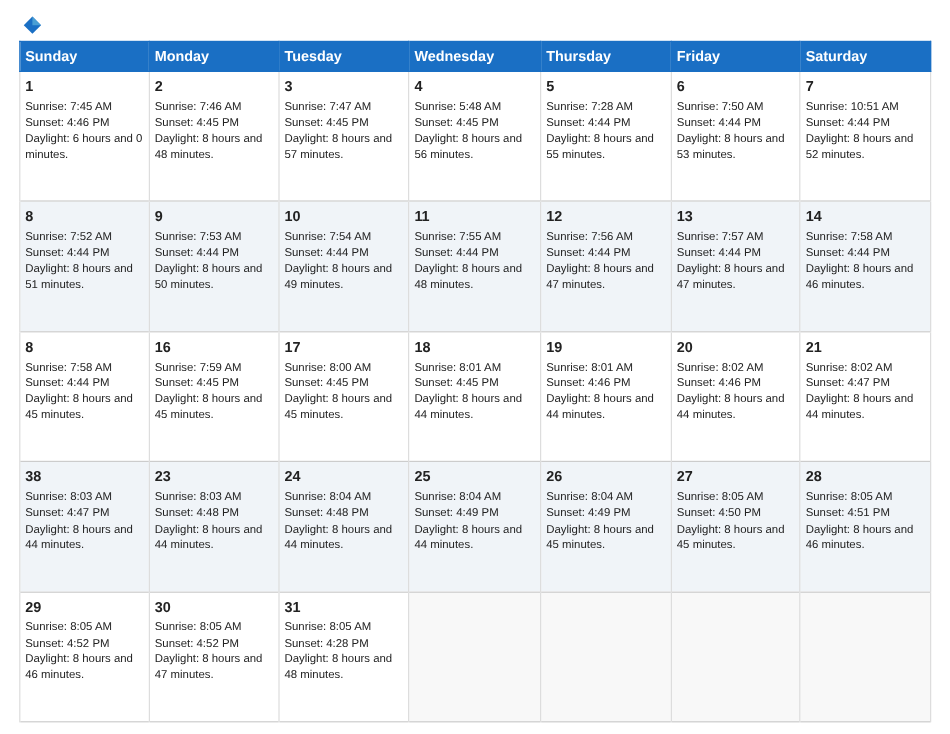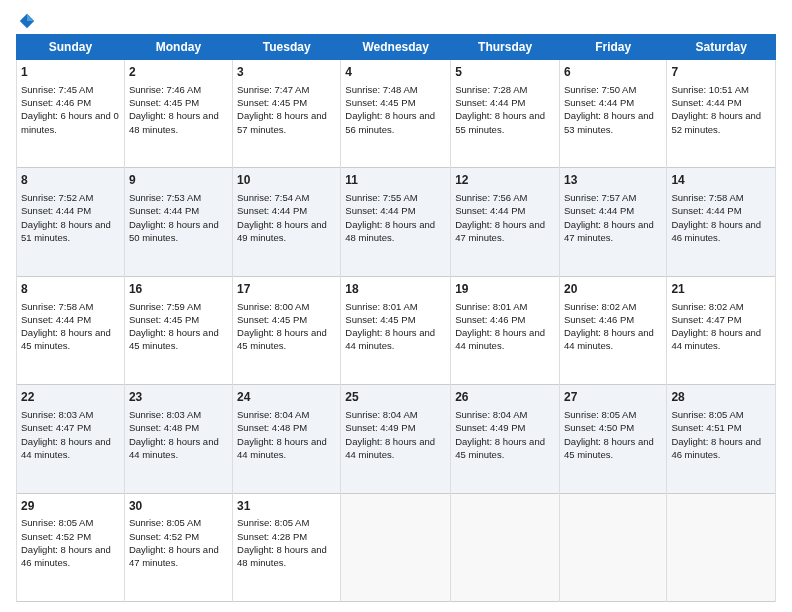--- a/index.html
+++ b/index.html
@@ -57,21 +57,21 @@
     .calendar {
       width: 100%;
       border-collapse: collapse;
       flex: 1;
       font-size: 9.5px;
     }
     .calendar thead tr th {
       background: #1a6fc4;
       color: #fff;
       padding: 5px 4px;
-      text-align: center;
+      text-align: left;
       font-size: 12px;
       font-weight: bold;
       border: 1px solid #1a6fc4;
     }
     .calendar tbody tr {
       border-bottom: 1px solid #ccc;
     }
     .calendar tbody tr:nth-child(odd) {
       background: #fff;
     }
@@ -129,21 +129,21 @@
         <th>Thursday</th>
         <th>Friday</th>
         <th>Saturday</th>
       </tr>
     </thead>
     <tbody id="calendar-body">
     <tr>
           <td><span class="day-num">1</span><span>Sunrise: 7:45 AM</span><br><span>Sunset: 4:46 PM</span><br><span>Daylight: 6 hours and 0 minutes.</span></td>
           <td><span class="day-num">2</span><span>Sunrise: 7:46 AM</span><br><span>Sunset: 4:45 PM</span><br><span>Daylight: 8 hours and 48 minutes.</span></td>
           <td><span class="day-num">3</span><span>Sunrise: 7:47 AM</span><br><span>Sunset: 4:45 PM</span><br><span>Daylight: 8 hours and 57 minutes.</span></td>
-          <td><span class="day-num">4</span><span>Sunrise: 7:48 AM</span><br><span>Sunset: 4:45 PM</span><br><span>Daylight: 8 hours and 56 minutes.</span></td>
+          <td><span class="day-num">4</span><span>Sunrise: 5:48 AM</span><br><span>Sunset: 4:45 PM</span><br><span>Daylight: 8 hours and 56 minutes.</span></td>
           <td><span class="day-num">5</span><span>Sunrise: 7:28 AM</span><br><span>Sunset: 4:44 PM</span><br><span>Daylight: 8 hours and 55 minutes.</span></td>
           <td><span class="day-num">6</span><span>Sunrise: 7:50 AM</span><br><span>Sunset: 4:44 PM</span><br><span>Daylight: 8 hours and 53 minutes.</span></td>
           <td><span class="day-num">7</span><span>Sunrise: 10:51 AM</span><br><span>Sunset: 4:44 PM</span><br><span>Daylight: 8 hours and 52 minutes.</span></td>
         </tr>
         <tr>
           <td><span class="day-num">8</span><span>Sunrise: 7:52 AM</span><br><span>Sunset: 4:44 PM</span><br><span>Daylight: 8 hours and 51 minutes.</span></td>
           <td><span class="day-num">9</span><span>Sunrise: 7:53 AM</span><br><span>Sunset: 4:44 PM</span><br><span>Daylight: 8 hours and 50 minutes.</span></td>
           <td><span class="day-num">10</span><span>Sunrise: 7:54 AM</span><br><span>Sunset: 4:44 PM</span><br><span>Daylight: 8 hours and 49 minutes.</span></td>
           <td><span class="day-num">11</span><span>Sunrise: 7:55 AM</span><br><span>Sunset: 4:44 PM</span><br><span>Daylight: 8 hours and 48 minutes.</span></td>
           <td><span class="day-num">12</span><span>Sunrise: 7:56 AM</span><br><span>Sunset: 4:44 PM</span><br><span>Daylight: 8 hours and 47 minutes.</span></td>
@@ -153,21 +153,21 @@
         <tr>
           <td><span class="day-num">8</span><span>Sunrise: 7:58 AM</span><br><span>Sunset: 4:44 PM</span><br><span>Daylight: 8 hours and 45 minutes.</span></td>
           <td><span class="day-num">16</span><span>Sunrise: 7:59 AM</span><br><span>Sunset: 4:45 PM</span><br><span>Daylight: 8 hours and 45 minutes.</span></td>
           <td><span class="day-num">17</span><span>Sunrise: 8:00 AM</span><br><span>Sunset: 4:45 PM</span><br><span>Daylight: 8 hours and 45 minutes.</span></td>
           <td><span class="day-num">18</span><span>Sunrise: 8:01 AM</span><br><span>Sunset: 4:45 PM</span><br><span>Daylight: 8 hours and 44 minutes.</span></td>
           <td><span class="day-num">19</span><span>Sunrise: 8:01 AM</span><br><span>Sunset: 4:46 PM</span><br><span>Daylight: 8 hours and 44 minutes.</span></td>
           <td><span class="day-num">20</span><span>Sunrise: 8:02 AM</span><br><span>Sunset: 4:46 PM</span><br><span>Daylight: 8 hours and 44 minutes.</span></td>
           <td><span class="day-num">21</span><span>Sunrise: 8:02 AM</span><br><span>Sunset: 4:47 PM</span><br><span>Daylight: 8 hours and 44 minutes.</span></td>
         </tr>
         <tr>
-          <td><span class="day-num">22</span><span>Sunrise: 8:03 AM</span><br><span>Sunset: 4:47 PM</span><br><span>Daylight: 8 hours and 44 minutes.</span></td>
+          <td><span class="day-num">38</span><span>Sunrise: 8:03 AM</span><br><span>Sunset: 4:47 PM</span><br><span>Daylight: 8 hours and 44 minutes.</span></td>
           <td><span class="day-num">23</span><span>Sunrise: 8:03 AM</span><br><span>Sunset: 4:48 PM</span><br><span>Daylight: 8 hours and 44 minutes.</span></td>
           <td><span class="day-num">24</span><span>Sunrise: 8:04 AM</span><br><span>Sunset: 4:48 PM</span><br><span>Daylight: 8 hours and 44 minutes.</span></td>
           <td><span class="day-num">25</span><span>Sunrise: 8:04 AM</span><br><span>Sunset: 4:49 PM</span><br><span>Daylight: 8 hours and 44 minutes.</span></td>
           <td><span class="day-num">26</span><span>Sunrise: 8:04 AM</span><br><span>Sunset: 4:49 PM</span><br><span>Daylight: 8 hours and 45 minutes.</span></td>
           <td><span class="day-num">27</span><span>Sunrise: 8:05 AM</span><br><span>Sunset: 4:50 PM</span><br><span>Daylight: 8 hours and 45 minutes.</span></td>
           <td><span class="day-num">28</span><span>Sunrise: 8:05 AM</span><br><span>Sunset: 4:51 PM</span><br><span>Daylight: 8 hours and 46 minutes.</span></td>
         </tr>
         <tr>
           <td><span class="day-num">29</span><span>Sunrise: 8:05 AM</span><br><span>Sunset: 4:52 PM</span><br><span>Daylight: 8 hours and 46 minutes.</span></td>
           <td><span class="day-num">30</span><span>Sunrise: 8:05 AM</span><br><span>Sunset: 4:52 PM</span><br><span>Daylight: 8 hours and 47 minutes.</span></td>

